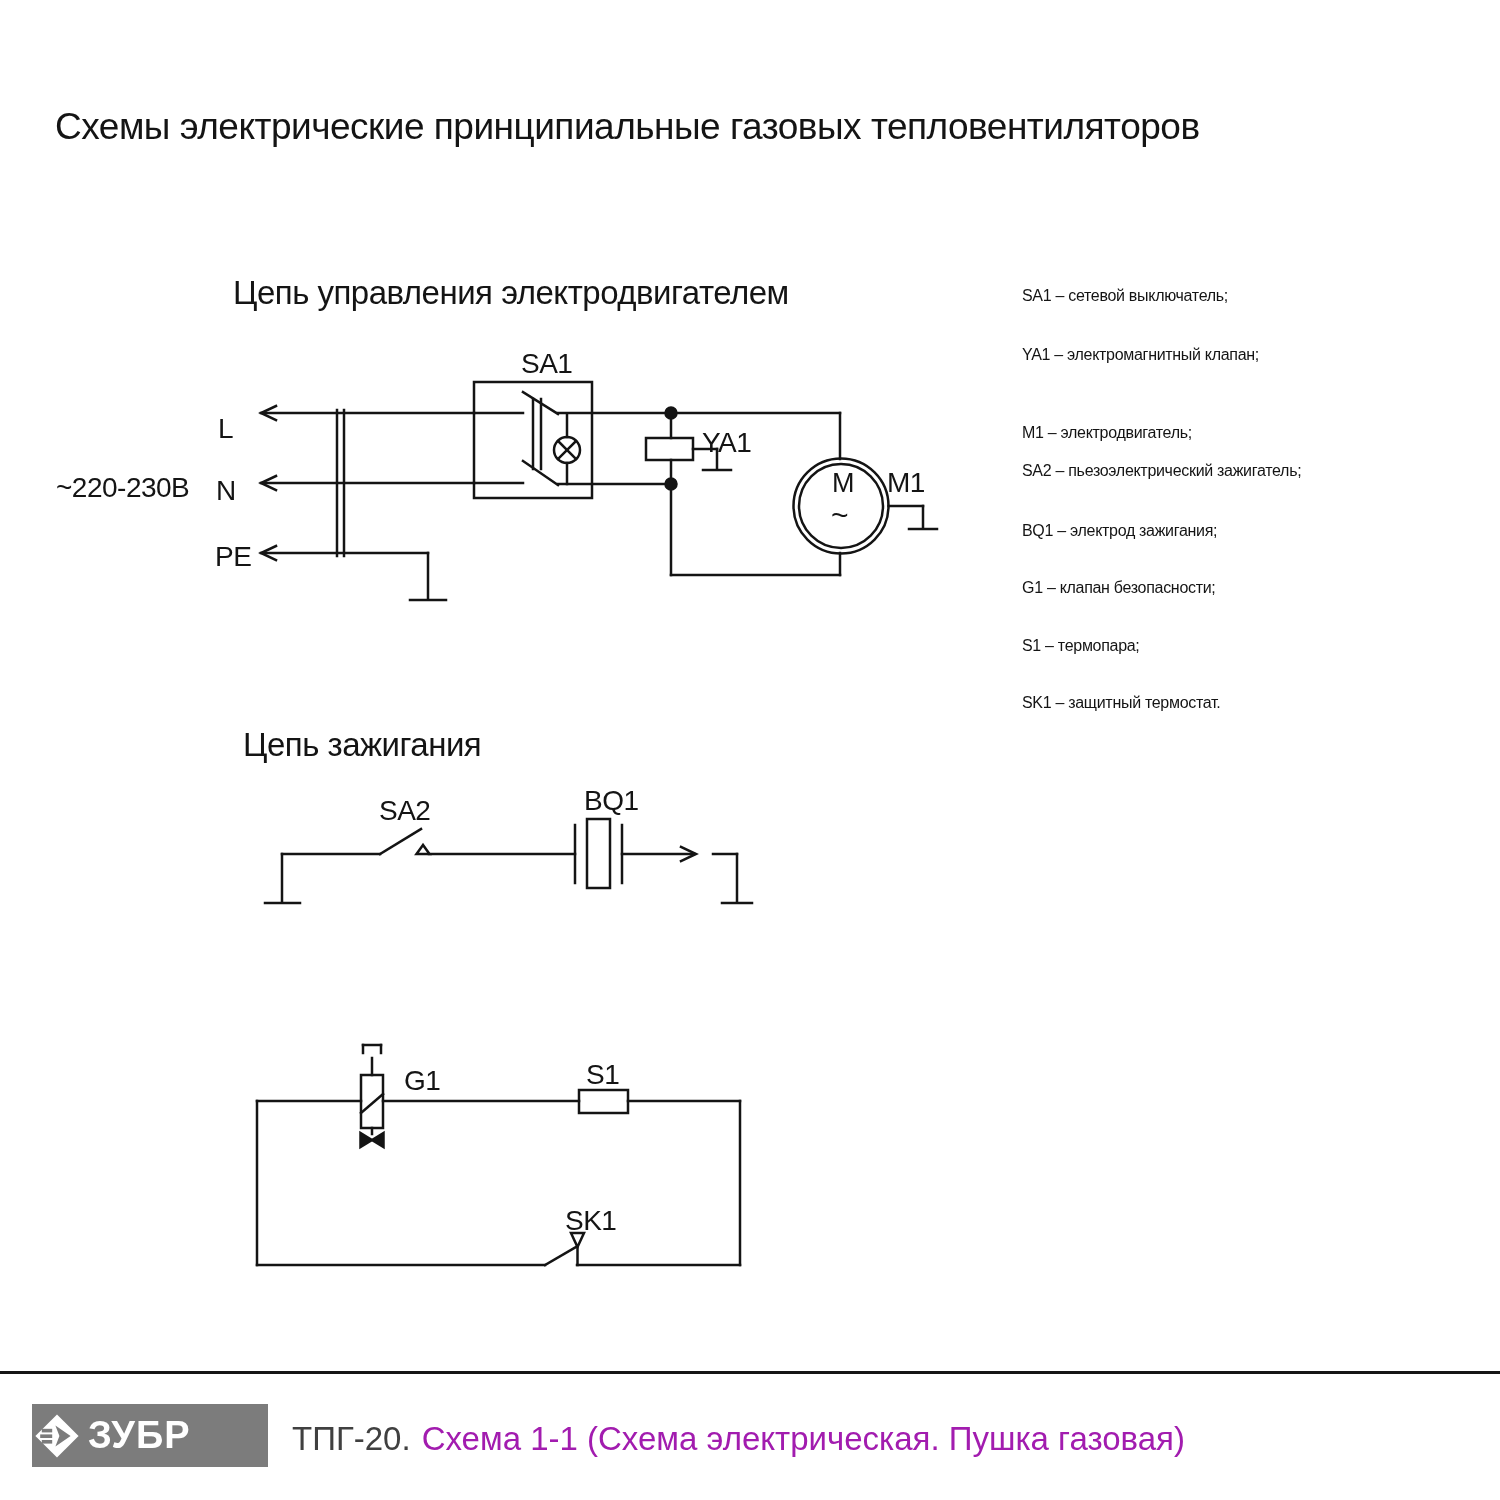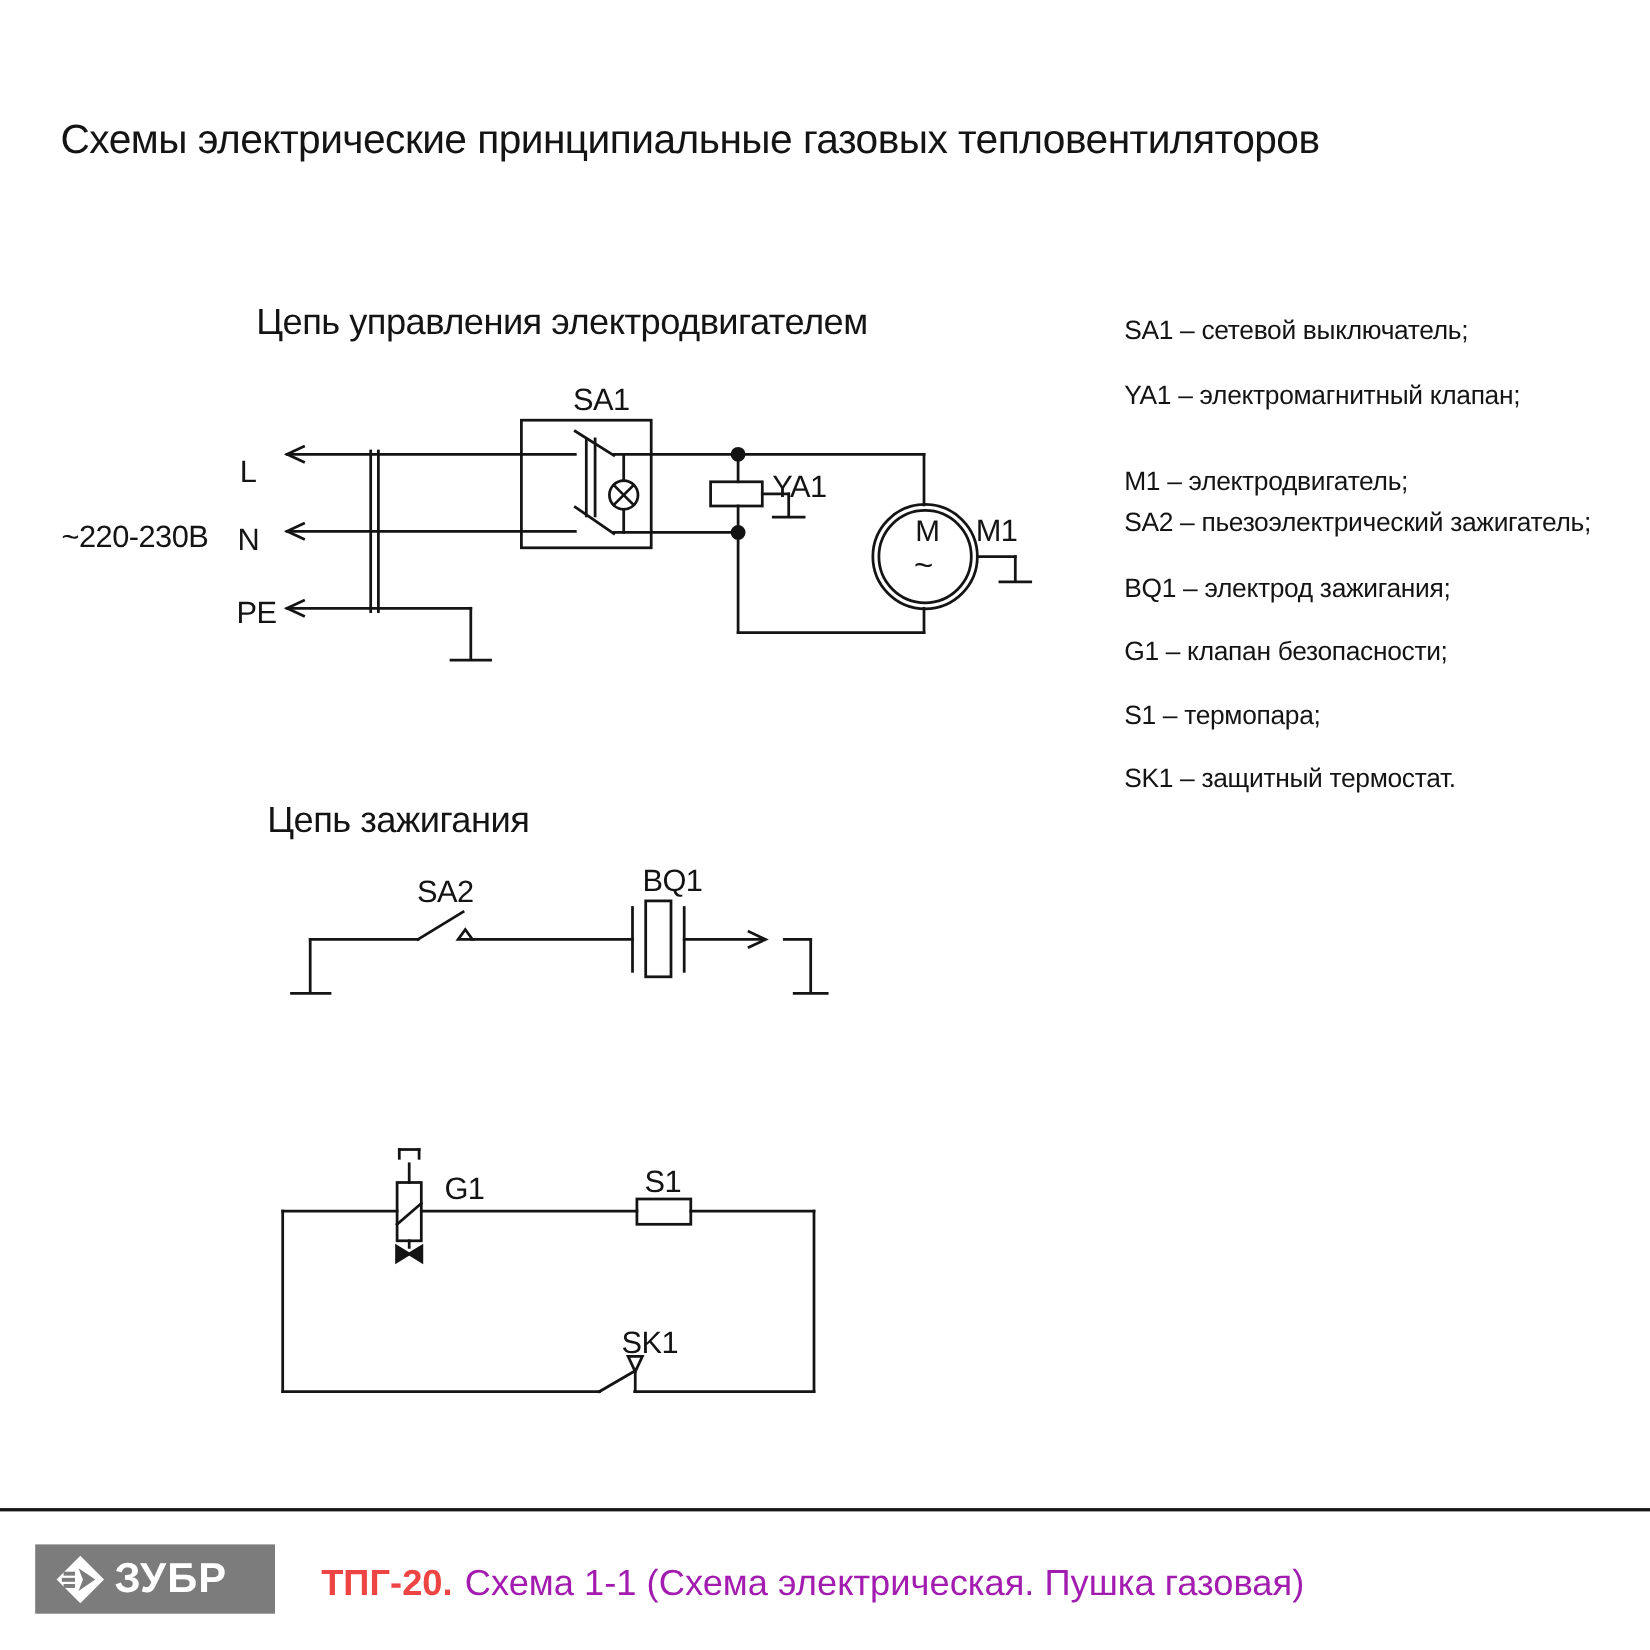--- a/index.html
+++ b/index.html
@@ -3,27 +3,27 @@
 <meta charset="utf-8">
 <style>
   html,body{margin:0;padding:0;background:#ffffff;}
   #page{position:relative;width:1500px;height:1500px;background:#ffffff;overflow:hidden;
         font-family:"Liberation Sans",sans-serif;color:#141414;}
   svg.canvas{position:absolute;left:0;top:0;}
   .lbl{position:absolute;white-space:nowrap;line-height:1;letter-spacing:-0.5px;color:#141414;}
   .title-main{font-size:37px;}
   .title-sec{font-size:33px;}
   .tag{font-size:28px;margin-top:15px;}
-  .legend-item{position:absolute;left:1022px;font-size:24px;white-space:nowrap;letter-spacing:-0.3px;}
+  .legend-item{position:absolute;left:1022px;font-size:16px;white-space:nowrap;letter-spacing:-0.3px;}
   .divider{position:absolute;left:0;top:1371px;width:1500px;height:3px;background:#161616;}
-  .logo{position:absolute;left:32px;top:1404px;width:218px;height:63px;background:#7c7c7c;
-        display:flex;align-items:center;gap:7px;padding-left:17px;box-sizing:border-box;}
+  .logo{position:absolute;left:32px;top:1404px;width:236px;height:63px;background:#7c7c7c;
+        display:flex;align-items:center;gap:7px;padding-left:1px;box-sizing:border-box;}
   .logo .brand{color:#ffffff;font-size:38px;font-weight:bold;letter-spacing:1px;}
   .footer-line{position:absolute;left:292px;top:1420px;font-size:33px;white-space:nowrap;}
-  .footer-line .model{font-weight:bold;color:#ef4444;}
+  .footer-line .model{font-weight:normal;color:#404040;}
   .footer-line .subtitle{color:#a21caf;margin-left:11px;font-weight:normal;}
 </style>
 </head>
 <body>
 
 <div id="page">
 
   <svg class="canvas" width="1500" height="1500" viewBox="0 0 1500 1500">
     <g stroke="#141414" stroke-width="2.5" fill="none" stroke-linecap="square">
 

